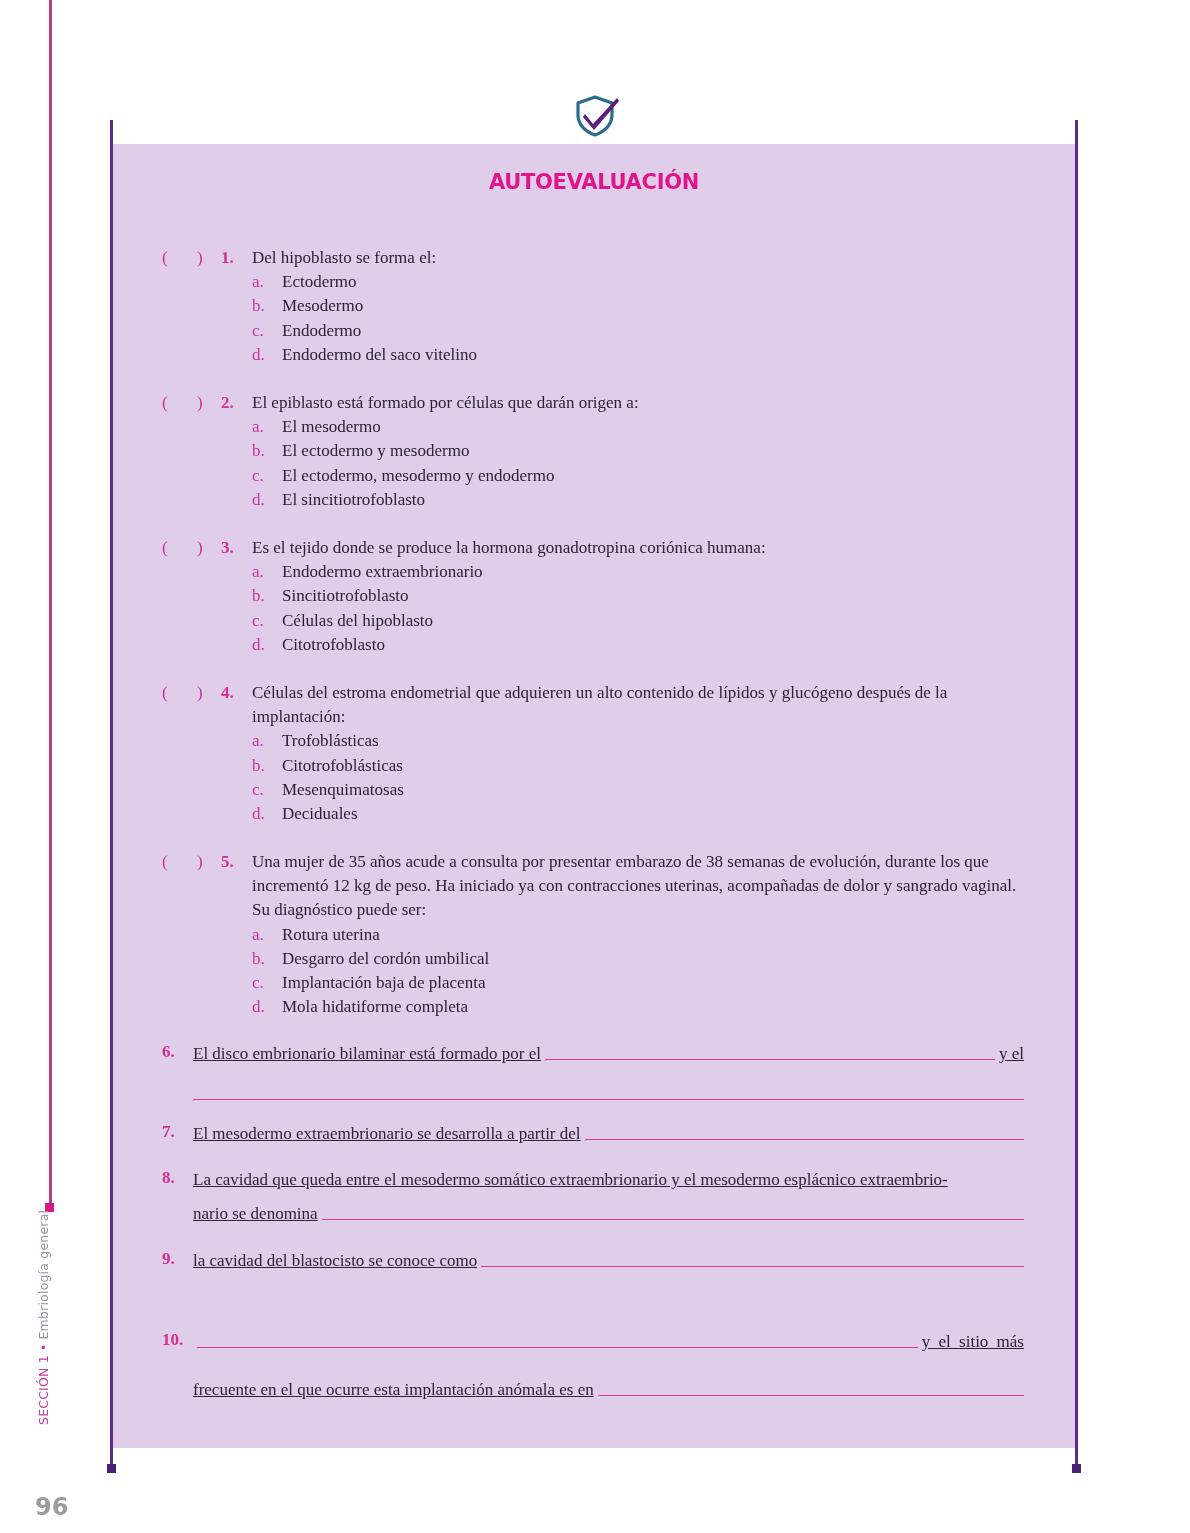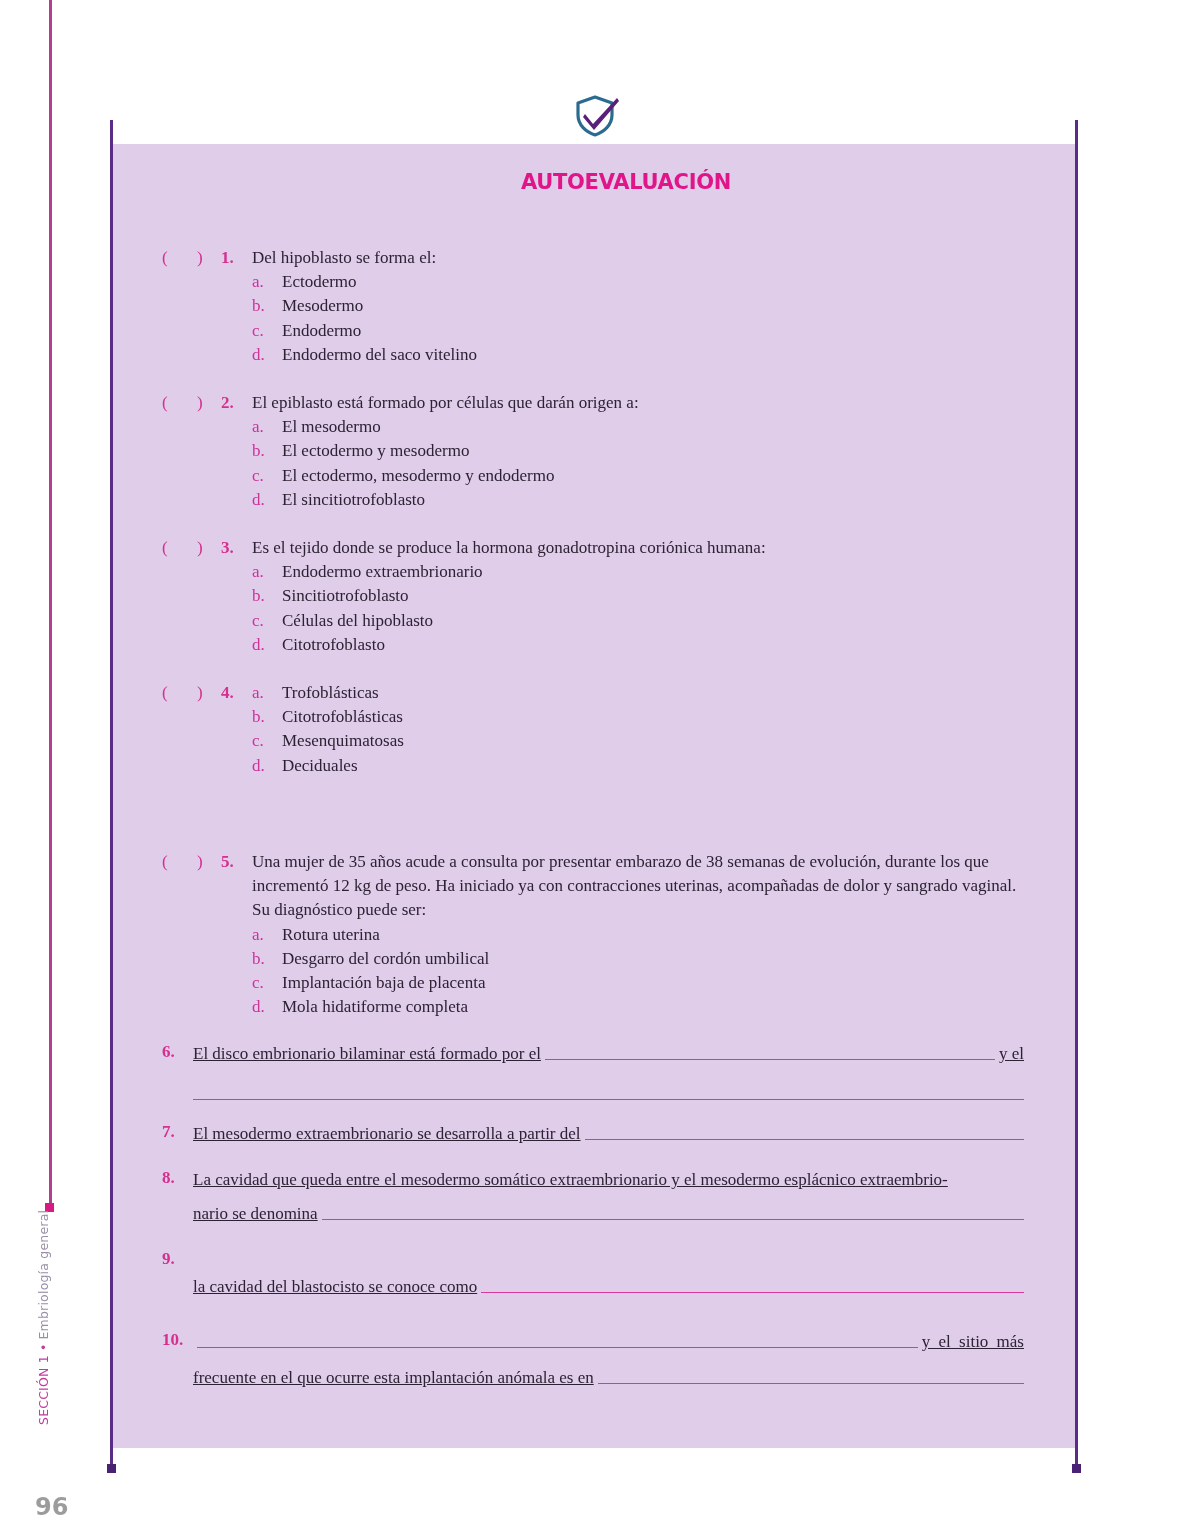--- a/index.html
+++ b/index.html
@@ -22,21 +22,21 @@
   .frame-line { position:absolute; top:120px; width:3px; height:1348px; background:#5a2d85; }
   .frame-line.l { left:110px; }
   .frame-line.r { left:1075px; }
   .frame-end { position:absolute; top:1464px; width:9px; height:9px; background:#4a2275; }
   .frame-end.l { left:107px; }
   .frame-end.r { left:1072px; }
   .panel { position:absolute; left:113px; top:144px; width:962px; height:1304px; background:#dfcdea; }
   .shield { position:absolute; left:573px; top:94px; width:48px; height:44px; }
   .title {
     position:absolute; left:113px; width:962px; top:170px; text-align:center;
-    font-family:"DejaVu Sans", sans-serif; font-weight:bold; font-size:21px; color:#e0158a; letter-spacing:-0.3px;margin-left:32px;
+    font-family:"DejaVu Sans", sans-serif; font-weight:bold; font-size:21px; color:#e0158a; letter-spacing:-0.3px;
   }
   .q { position:absolute; left:162px; width:862px; font-size:17px; line-height:24.2px; }
   .q .paren { position:absolute; left:0; color:#d5308e; }
   .q .paren .close { position:absolute; left:35px; }
   .q .num { position:absolute; left:59px; font-weight:bold; color:#d5308e; }
   .q .stem { margin-left:90px; }
   .q .opts { margin-left:90px; }
   .q .opt { display:flex; }
   .q .opt .letter { width:30px; color:#cc3399; }
   .f { position:absolute; left:162px; width:862px; font-size:17px; }
@@ -138,20 +138,21 @@
     <div class="opt">
         <span class="letter">d.</span>
         <span>Citotrofoblasto</span>
       </div>
   </div>
 </div>
 
 <div class="q" style="top:681px;">
   <span class="paren"><span>(</span><span class="close">)</span></span>
   <span class="num">4.</span>
+  <div class="stem">Células del estroma endometrial que adquieren un alto contenido de lípidos y glucógeno después de la implantación:</div>
   <div class="opts">
     <div class="opt">
         <span class="letter">a.</span>
         <span>Trofoblásticas</span>
       </div>
     <div class="opt">
         <span class="letter">b.</span>
         <span>Citotrofoblásticas</span>
       </div>
     <div class="opt">
@@ -215,29 +216,29 @@
     <span class="nowrap">La cavidad que queda entre el mesodermo somático extraembrionario y el mesodermo esplácnico extraembrio-</span>
   </div>
   <div class="line" style="margin-top:10px;">
     <span class="nowrap">nario se denomina</span>
     <span class="blank grow" style="margin-right:0;"></span>
   </div>
 </div>
 
 <div class="f" style="top:1247px;">
   <span class="num" style="top:2px;">9.</span>
-  <div class="line" style="margin-top:26px;">
+  <div class="line" style="margin-top:0;">
     <span class="nowrap">la cavidad del blastocisto se conoce como</span>
     <span class="blank grow" style="margin-right:0;"></span>
   </div>
 </div>
 
 <div class="f" style="top:1328px;">
   <span class="num" style="top:2px;">10.</span>
   <div class="line">
     <span class="blank grow"></span>
     <span class="nowrap" style="word-spacing:4px;">y el sitio más</span>
   </div>
-  <div class="line" style="margin-top:12px;">
+  <div class="line" style="margin-top:24px;">
     <span class="nowrap">frecuente en el que ocurre esta implantación anómala es en</span>
     <span class="blank grow" style="margin-right:0;"></span>
   </div>
 </div>
 
 </body></html>

